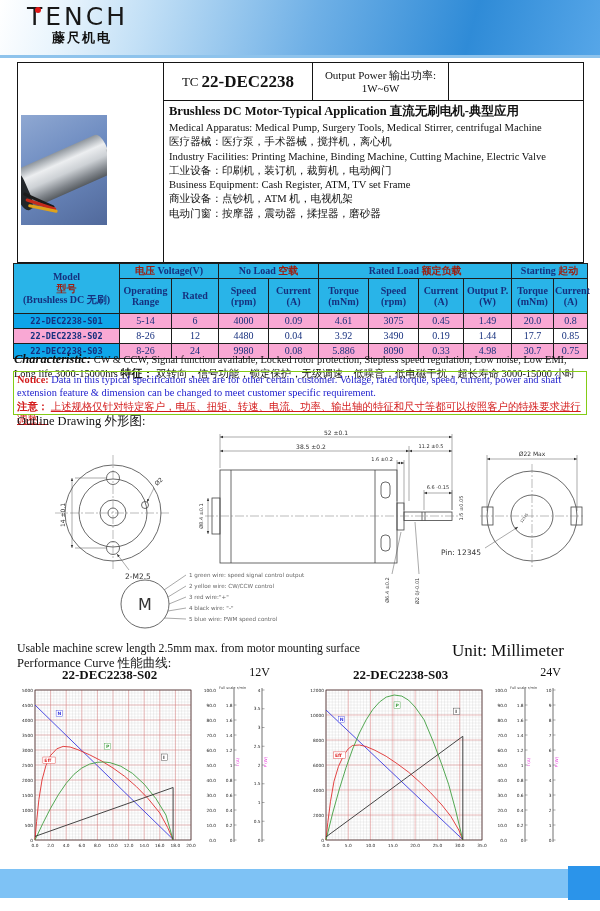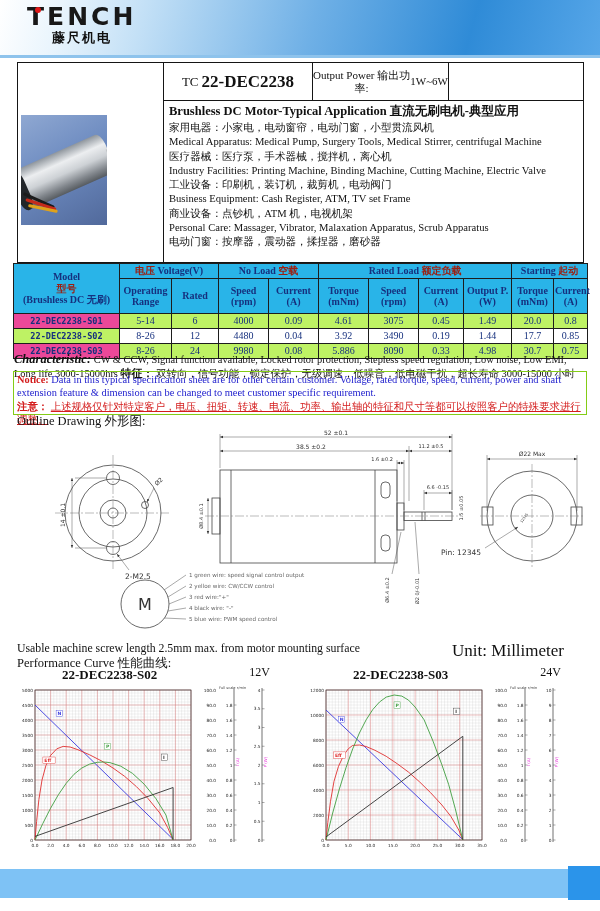--- a/index.html
+++ b/index.html
@@ -4,35 +4,35 @@
 <style>
   html,body{margin:0;padding:0;}
   body{width:600px;height:911px;position:relative;background:#fff;
        font-family:"Liberation Serif",serif;color:#111;overflow:hidden;}
 
   
   .hdr{position:absolute;left:0;top:0;width:600px;height:55px;
        background:linear-gradient(105deg,#ffffff 0%,#eaf5fd 10%,#c3e0f6 24%,#6fb0e6 52%,#2f8bd7 78%,#56a6e8 100%);
        border-bottom:3px solid #8ec3ec;}
   .logo{position:absolute;left:27px;top:4px;}
-  .logo-main{font-family:"DejaVu Sans",sans-serif;font-weight:bold;font-size:25px;
+  .logo-main{font-family:"DejaVu Sans",sans-serif;font-weight:normal;font-size:25px;
              letter-spacing:3px;color:#181818;line-height:26px;}
   .logo-dot{position:absolute;left:8px;top:3px;width:6px;height:6px;border-radius:50%;background:#e01818;}
   .logo-sub{font-family:"DejaVu Sans",sans-serif;font-weight:bold;font-size:13px;color:#101010;
             letter-spacing:2px;margin-left:25px;margin-top:-1px;}
 
   
   .top-box{position:absolute;left:17px;top:62px;width:565px;height:199px;border:1.5px solid #151515;display:flex;}
   .photo-col{width:145px;border-right:1px solid #151515;position:relative;flex:none;}
   .right-col{flex:1;display:flex;flex-direction:column;min-width:0;}
   .title-row{display:flex;height:37px;border-bottom:1px solid #151515;flex:none;}
   .cell{border-right:1px solid #151515;display:flex;align-items:center;justify-content:center;text-align:center;}
   .cell-model{width:148px;font-size:13px;text-align:right;}
   .cell-model b{font-size:17px;margin-left:3px;}
-  .cell-power{width:135px;flex-direction:row;font-size:11px;line-height:13px;align-items:center;}
+  .cell-power{width:135px;flex-direction:column;font-size:11px;line-height:13px;align-items:center;}
   .cell-weight{flex:1;border-right:none;font-size:11.5px;}
   .app-head{font-weight:bold;font-size:12.5px;line-height:18px;padding:1px 0 0 5px;flex:none;}
   .app-lines{padding:1px 2px 0 5px;font-size:10.6px;line-height:14.3px;white-space:nowrap;}
 
   
   .motor-photo{position:absolute;left:3px;top:52px;width:86px;height:110px;
                background:linear-gradient(150deg,#8fa8d2 0%,#6d8bc0 45%,#51699b 100%);overflow:hidden;}
   .motor-body{position:absolute;left:-8px;top:36px;width:100px;height:42px;transform:rotate(-24deg);
               border-radius:6px/13px;
               background:linear-gradient(180deg,#8e959c 0%,#eceef0 28%,#cdd1d5 55%,#82878d 82%,#565b60 100%);}
@@ -45,21 +45,21 @@
 
   
   table.spec{position:absolute;left:13px;top:263px;width:574px;border-collapse:collapse;table-layout:fixed;
              font-size:10px;border-radius:8px;}
   .spec th,.spec td{border:1px solid #1d1d1d;padding:0 1px;text-align:center;vertical-align:middle;}
   .spec th{background:#29b4e8;color:#16307e;font-weight:bold;line-height:11.5px;}
   .spec td{color:#16307e;height:14px;line-height:12px;}
   .gh{height:15px;}
   .sh th{height:34px;}
   .red{color:#9b2012;}
-  .c-cyan{background:#bef264;} .c-light{background:#ec4899;} .c-white{background:#ffffff;}
+  .c-cyan{background:#f9a8d4;} .c-light{background:#0ea5e9;} .c-white{background:#ffffff;}
   .model-name{font-family:"DejaVu Sans Mono",monospace;font-size:8.6px;font-weight:bold;}
   .mh span{display:block;}
 
   
   .charac{position:absolute;left:14px;top:353px;width:572px;font-size:10.4px;line-height:12.6px;}
   .charac .big{font-weight:bold;font-size:12.5px;font-style:italic;}
   .charac .cnb{font-weight:bold;font-size:11px;}
   .notice{position:absolute;left:13px;top:371px;width:566px;height:40px;border:1px solid #84cc16;
           padding:1px 3px;font-size:10.4px;line-height:13.4px;}
   .n-blue{color:#1a1acc;} .n-redb{color:#d41d1d;font-weight:bold;}
@@ -121,28 +121,26 @@
         <span>TC</span>
         <b>22-DEC2238</b>
       </div>
       <div class="cell cell-power">
         <span>Output Power  输出功率:</span>
         <span>1W~6W</span>
       </div>
     </div>
     <div class="app-head">Brushless DC Motor-Typical Application  直流无刷电机-典型应用</div>
     <div class="app-lines">
-      <div>家用电器：小家电，电动窗帘，电动门窗，小型贯流风机</div>
       <div>Medical Apparatus: Medical Pump, Surgery Tools, Medical Stirrer, centrifugal Machine</div>
       <div>医疗器械：医疗泵，手术器械，搅拌机，离心机</div>
       <div>Industry Facilities: Printing Machine, Binding Machine, Cutting Machine, Electric Valve</div>
       <div>工业设备：印刷机，装订机，裁剪机，电动阀门</div>
       <div>Business Equipment: Cash Register, ATM, TV set Frame</div>
       <div>商业设备：点钞机，ATM 机，电视机架</div>
-      <div>Personal Care: Massager, Vibrator, Malaxation Apparatus, Scrub Apparatus</div>
       <div>电动门窗：按摩器，震动器，揉捏器，磨砂器</div>
     </div>
   </div>
 </div>
 
 <table class="spec">
   <colgroup>
     <col style="width:106px">
       <col style="width:52px">
       <col style="width:47px">

